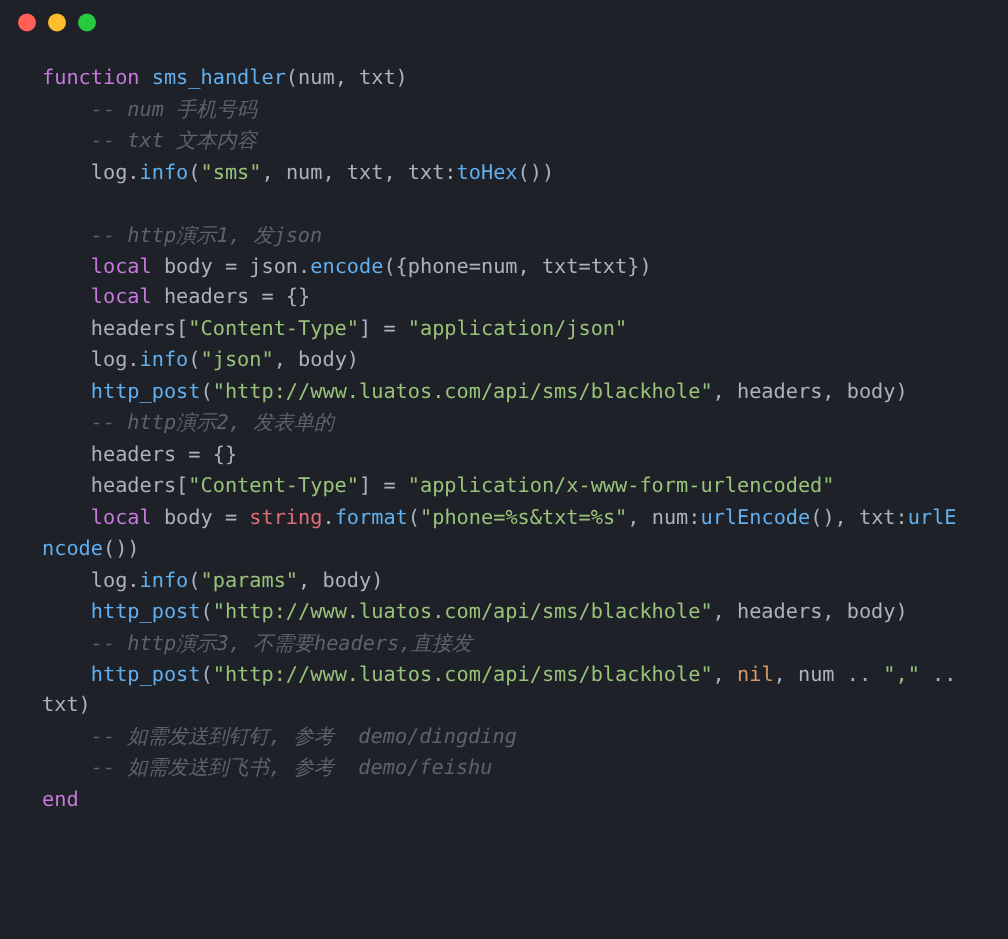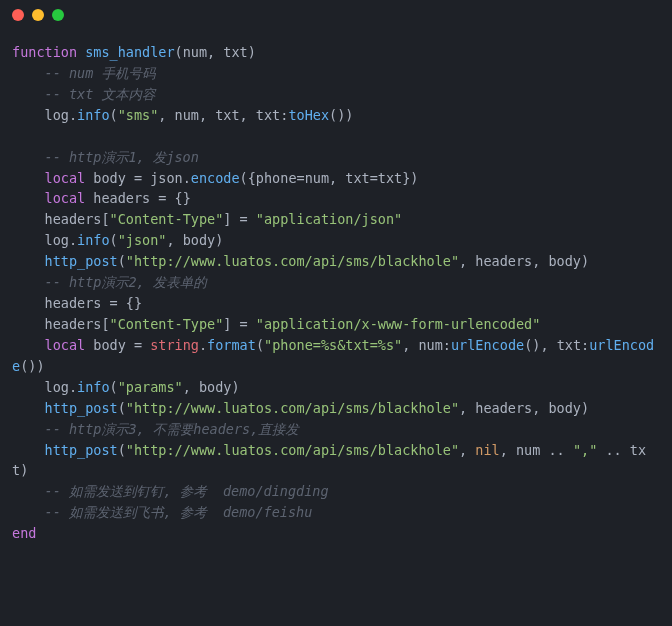--- a/index.html
+++ b/index.html
@@ -29,21 +29,21 @@
     }
     .dot {
       width: 12px;
       height: 12px;
       border-radius: 50%;
     }
     .red { background: #ff5f56; }
     .yellow { background: #ffbd2e; }
     .green { background: #27c93f; }
     .code {
-      padding: 12px 12px;
+      padding: 12px 28px;
       color: #abb2bf;
       white-space: pre-wrap;
       word-break: break-all;
     }
     .kw { color: #c678dd; }
     .fn { color: #61afef; }
     .str { color: #98c379; }
     .com { color: #5c6370; font-style: italic; }
     .var { color: #e06c75; }
     .const { color: #d19a66; }

